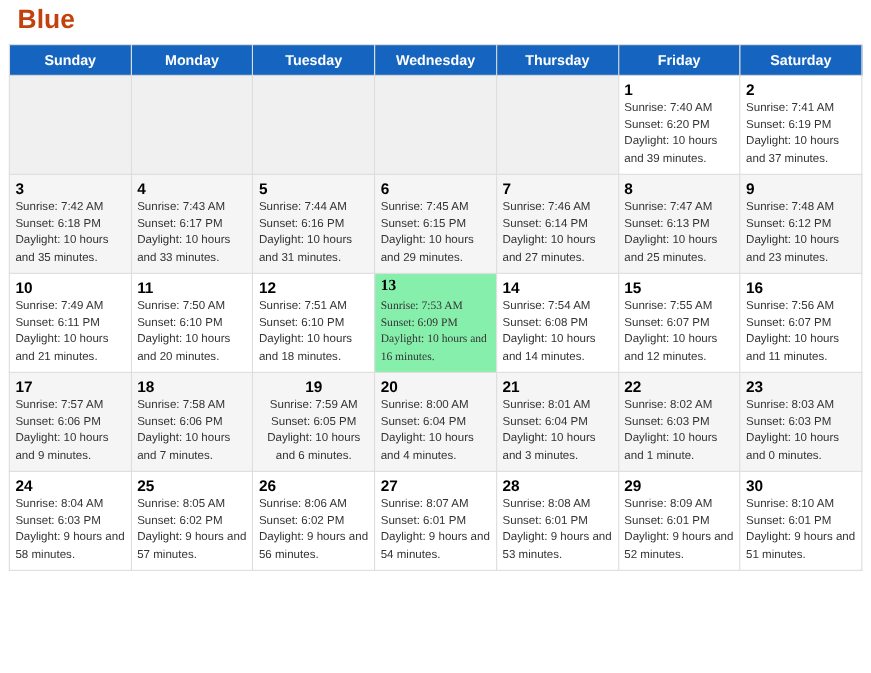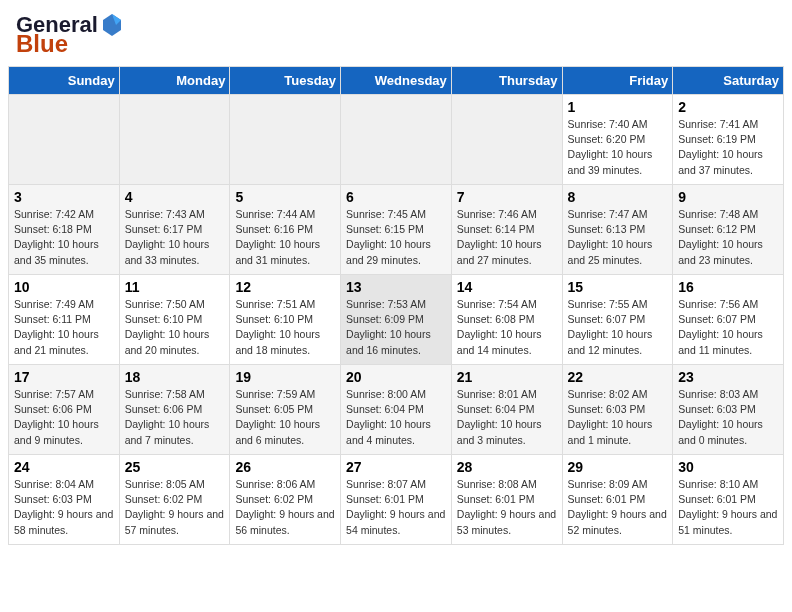--- a/index.html
+++ b/index.html
@@ -3,44 +3,36 @@
   <meta charset="utf-8">
   <style>
     * { box-sizing: border-box; margin: 0; padding: 0; }
     body { font-family: Arial, sans-serif; background: #fff; width: 792px; min-height: 612px; }
     .header { display: flex; align-items: flex-start; justify-content: space-between; padding: 12px 16px 8px 16px; }
     .logo-text { font-size: 22px; font-weight: bold; color: #1a1a2e; display: flex; align-items: center; }
     .title-area { text-align: right; }
     .month-title { font-size: 38px; font-weight: bold; color: #333; }
     .location { font-size: 16px; color: #555; }
     .calendar { width: 100%; border-collapse: collapse; margin: 0 8px; }
-    .calendar th { background: #1565C0; color: #fff; font-size: 13px; padding: 6px 4px; border: 1px solid #ddd; text-align: right; }
+    .calendar th { background: #1565C0; color: #fff; font-size: 13px; padding: 6px 4px; border: 1px solid #ddd; text-align: center; }
     .calendar td { border: 1px solid #ddd; vertical-align: top; padding: 4px 5px; font-size: 11px; min-height: 80px; background: #fff; }
     .calendar td.empty { background: #f9f9f9; }
     .day-num { font-size: 14px; font-weight: bold; display: block; margin-bottom: 2px; }
     .day-info { color: #333; line-height: 1.45; font-size: 10.5px; }
     .calendar tr:nth-child(even) td { background: #f5f5f5; }
     .calendar tr:nth-child(odd) td { background: #fff; }
     .calendar td.empty { background: #f0f0f0 !important; }
     table { width: 776px; margin: 0 8px; }
   </style>
 </head>
 <body>
 
 <div style="width:792px; background:#fff; padding: 0;">
   <div class="header">
     <div>
-      <div class="logo-text">
-        <span style="color:#1a1a2e; font-size:22px; font-weight:bold;">General</span>
-        <svg width="26" height="26" viewBox="0 0 26 26" style="margin: 0 1px;">
-          <path d="M13 2 L22 8 L22 18 L13 24 L4 18 L4 8 Z" fill="#1565C0" opacity="0.85"></path>
-          <path d="M13 2 L22 8 L17 13 Z" fill="#42A5F5"></path>
-        </svg>
-        <br>
-      </div>
       <div style="color:#c2410c; font-size:24px; font-weight:bold; margin-top:-8px;">Blue</div>
     </div>
     <div class="title-area">
       <div class="month-title"></div>
       <div class="location"></div>
     </div>
   </div>
 
   <table class="calendar" style="width:776px; margin: 0 8px; border-collapse: collapse;">
     <thead>
@@ -106,21 +98,21 @@
             <div class="day-info">Sunrise: 7:49 AM<br>Sunset: 6:11 PM<br>Daylight: 10 hours and 21 minutes.</div>
           </td>
           <td style="background: rgb(255, 255, 255); min-height: 80px; height: 90px;">
             <span class="day-num">11</span>
             <div class="day-info">Sunrise: 7:50 AM<br>Sunset: 6:10 PM<br>Daylight: 10 hours and 20 minutes.</div>
           </td>
           <td style="background: rgb(255, 255, 255); min-height: 80px; height: 90px;">
             <span class="day-num">12</span>
             <div class="day-info">Sunrise: 7:51 AM<br>Sunset: 6:10 PM<br>Daylight: 10 hours and 18 minutes.</div>
           </td>
-          <td style="background: #e5e5e5; min-height: 80px; height: 90px;">
+          <td style="background: #86efac; min-height: 80px; height: 90px; font-family: Liberation Serif, serif;">
             <span class="day-num">13</span>
             <div class="day-info">Sunrise: 7:53 AM<br>Sunset: 6:09 PM<br>Daylight: 10 hours and 16 minutes.</div>
           </td>
           <td style="background: rgb(255, 255, 255); min-height: 80px; height: 90px; margin-top: 21px;">
             <span class="day-num">14</span>
             <div class="day-info">Sunrise: 7:54 AM<br>Sunset: 6:08 PM<br>Daylight: 10 hours and 14 minutes.</div>
           </td>
           <td style="background: rgb(255, 255, 255); min-height: 80px; height: 90px; margin-left: 48px;">
             <span class="day-num">15</span>
             <div class="day-info">Sunrise: 7:55 AM<br>Sunset: 6:07 PM<br>Daylight: 10 hours and 12 minutes.</div>
@@ -132,21 +124,21 @@
         </tr>
         <tr style="background: rgb(245, 245, 245);">
           <td style="background: rgb(245, 245, 245); min-height: 80px; height: 90px;">
             <span class="day-num">17</span>
             <div class="day-info">Sunrise: 7:57 AM<br>Sunset: 6:06 PM<br>Daylight: 10 hours and 9 minutes.</div>
           </td>
           <td style="background: rgb(245, 245, 245); min-height: 80px; height: 90px;">
             <span class="day-num">18</span>
             <div class="day-info">Sunrise: 7:58 AM<br>Sunset: 6:06 PM<br>Daylight: 10 hours and 7 minutes.</div>
           </td>
-          <td style="background: rgb(245, 245, 245); min-height: 80px; height: 90px;">
+          <td style="background: rgb(245, 245, 245); min-height: 80px; height: 90px; text-align: center;">
             <span class="day-num">19</span>
             <div class="day-info">Sunrise: 7:59 AM<br>Sunset: 6:05 PM<br>Daylight: 10 hours and 6 minutes.</div>
           </td>
           <td style="background: rgb(245, 245, 245); min-height: 80px; height: 90px;">
             <span class="day-num">20</span>
             <div class="day-info">Sunrise: 8:00 AM<br>Sunset: 6:04 PM<br>Daylight: 10 hours and 4 minutes.</div>
           </td>
           <td style="background: rgb(245, 245, 245); min-height: 80px; height: 90px;">
             <span class="day-num">21</span>
             <div class="day-info">Sunrise: 8:01 AM<br>Sunset: 6:04 PM<br>Daylight: 10 hours and 3 minutes.</div>

